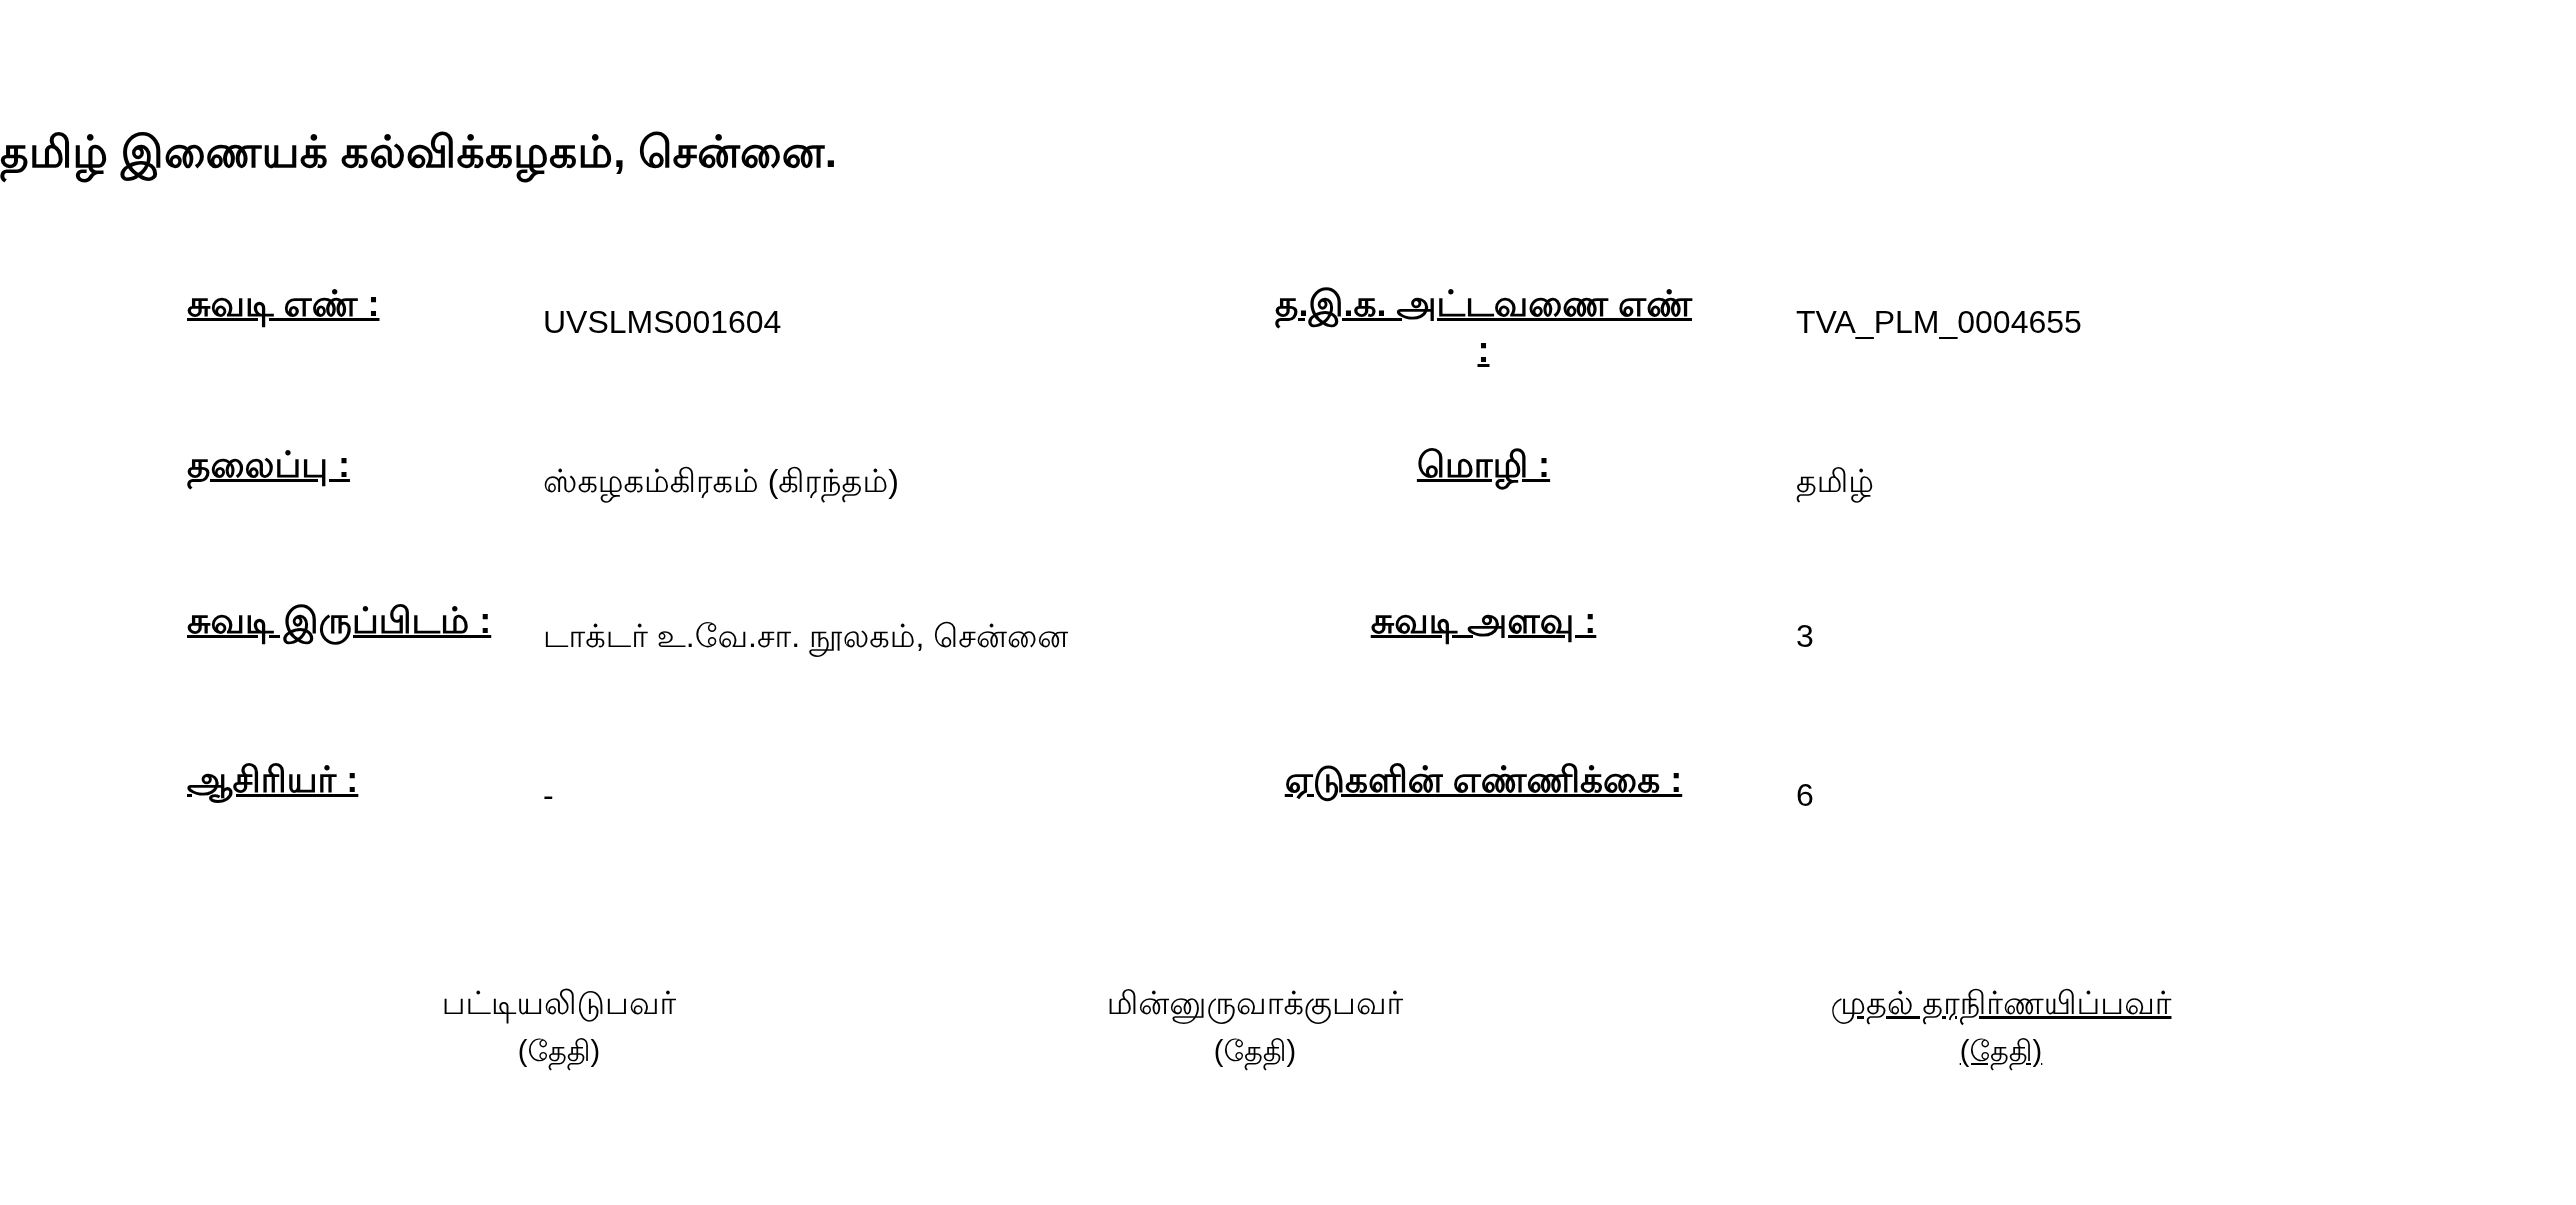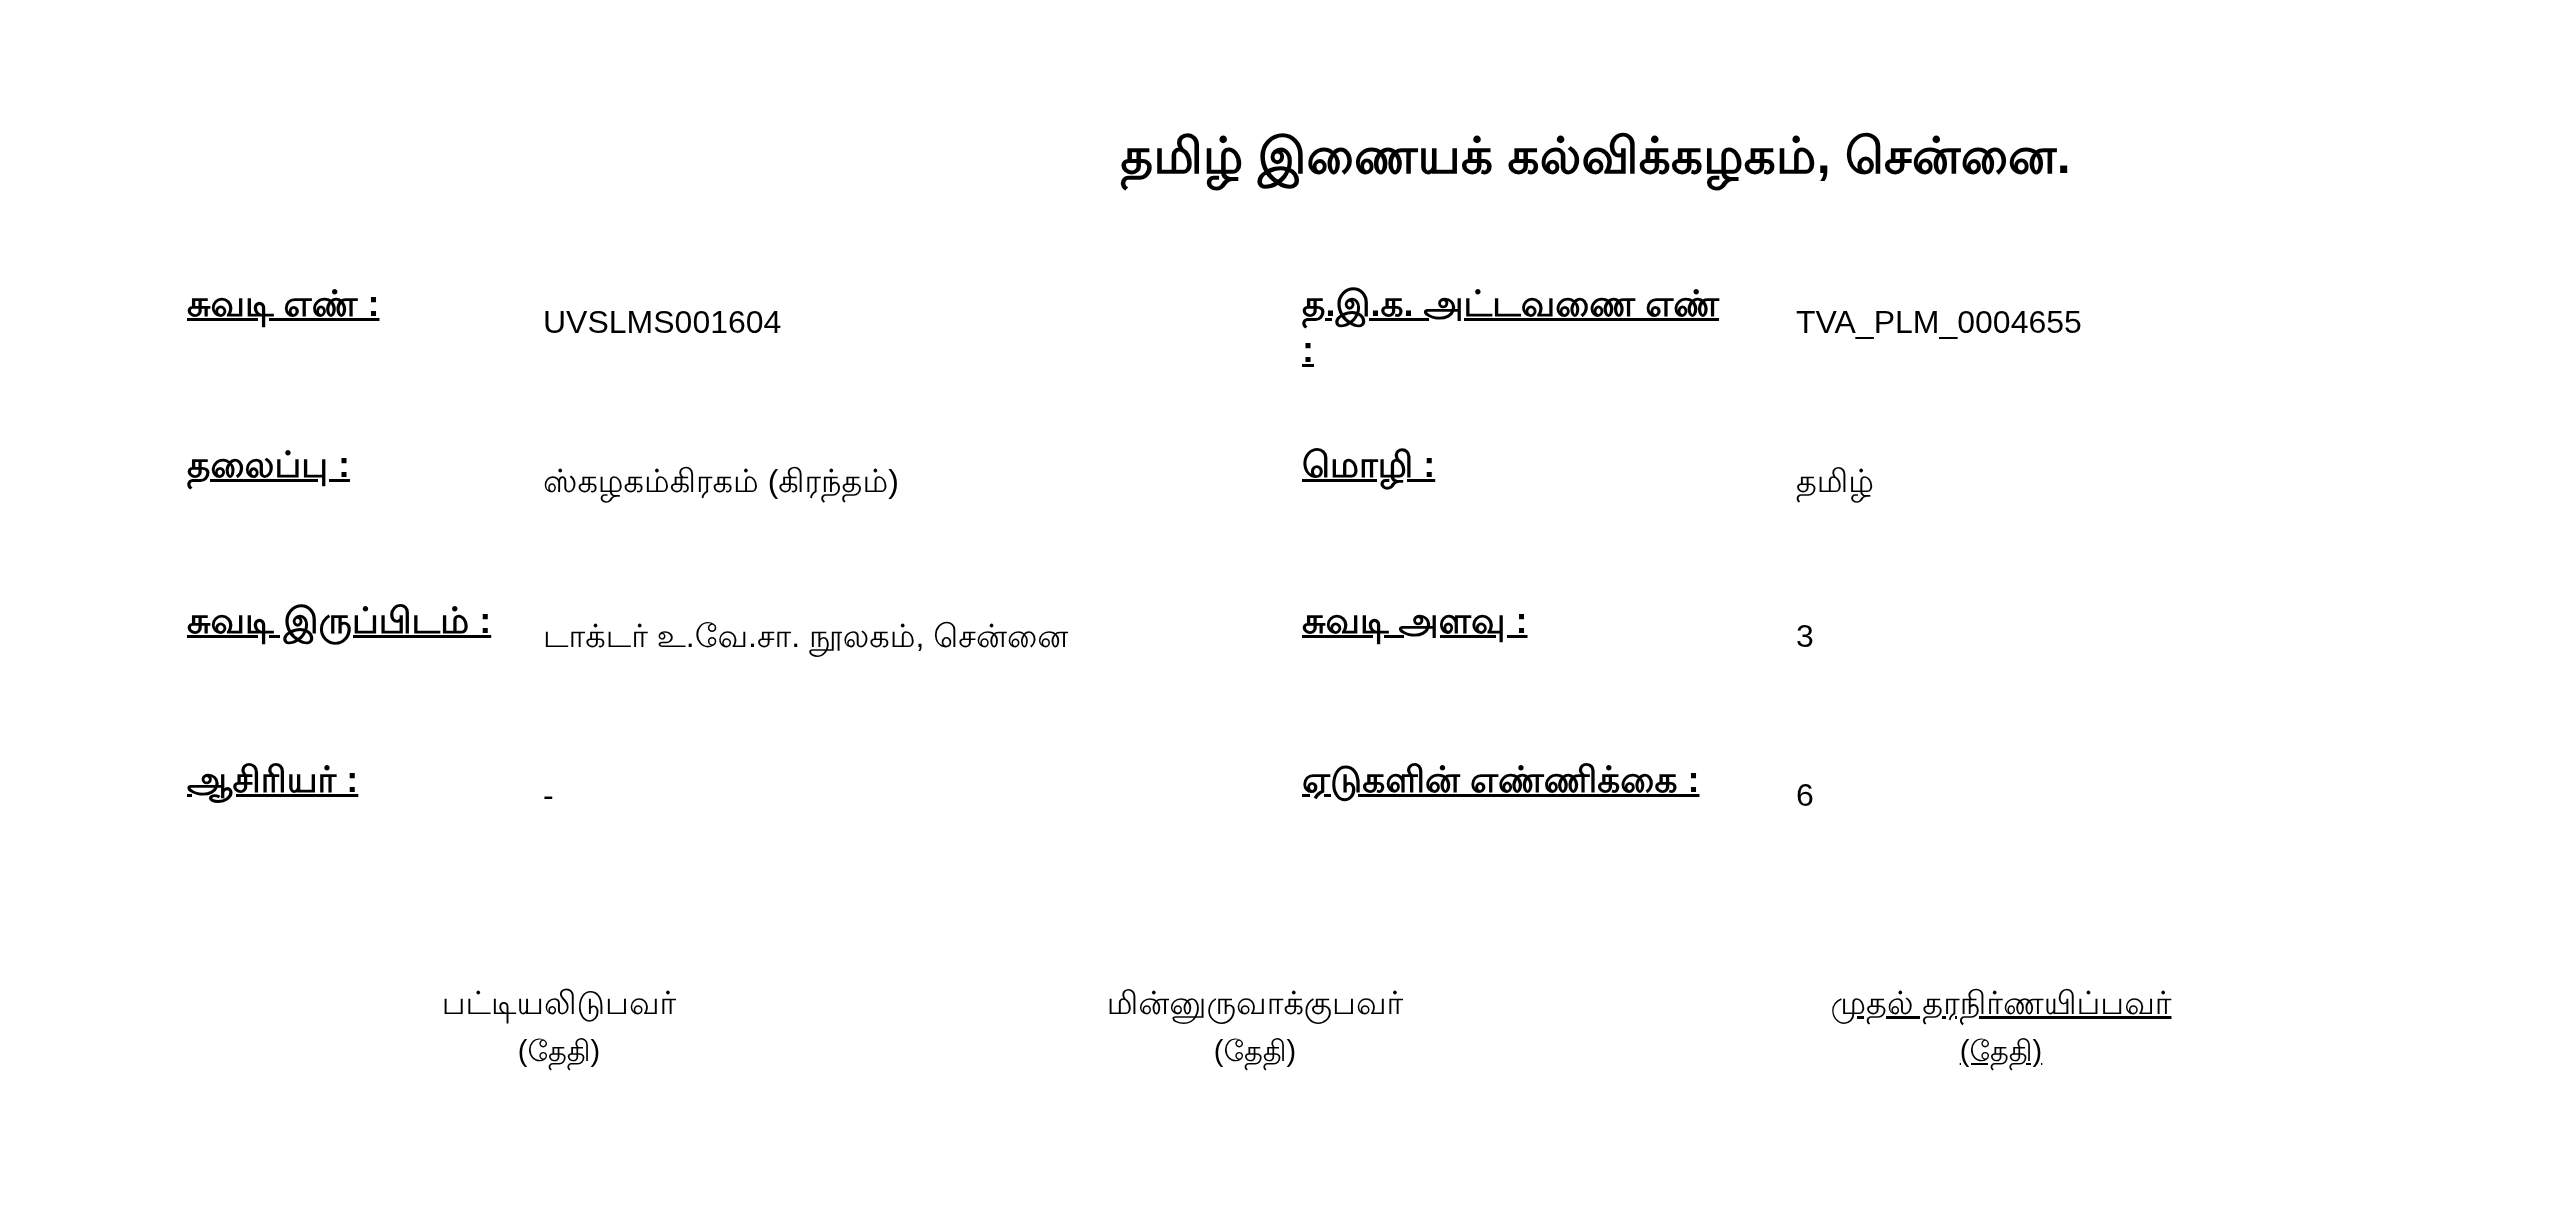--- a/index.html
+++ b/index.html
@@ -20,22 +20,22 @@
     width: 2576px;
     height: 1206px;
     background: #ffffff;
   }
 
   .doc-title {
     position: absolute;
     top: 127px;
     left: 0;
     width: 2071px;
-    text-align: right;
-    font-size: 50px;
+    text-align: left;
+    font-size: 44px;
     font-weight: bold;
     letter-spacing: 0.3px;
   }
 
   
   .fields {
     position: absolute;
     top: 281px;
     left: 0;
     width: 2576px;
@@ -60,21 +60,21 @@
 
   .cell-value {
     font-size: 32px;
     font-weight: normal;
     margin-top: 17px;
   }
 
   
   .col-a-label { left: 187px;  width: 343px; }
   .col-a-value { left: 543px; width: 743px; }
-  .col-b-label { left: 1302px; width: 431px; }
+  .col-b-label { left: 1268px; width: 431px; text-align: center; }
   .col-b-value { left: 1796px; width: 650px; }
 
   
   .r1 { top: 0px; }
   .r2 { top: 161px; }
   .r3 { top: 317px; }
   .r4 { top: 476px; }
 
   .r1 .cell-value { top: 4.2px; }
   .r2 .cell-value { top: 2.1px; }

